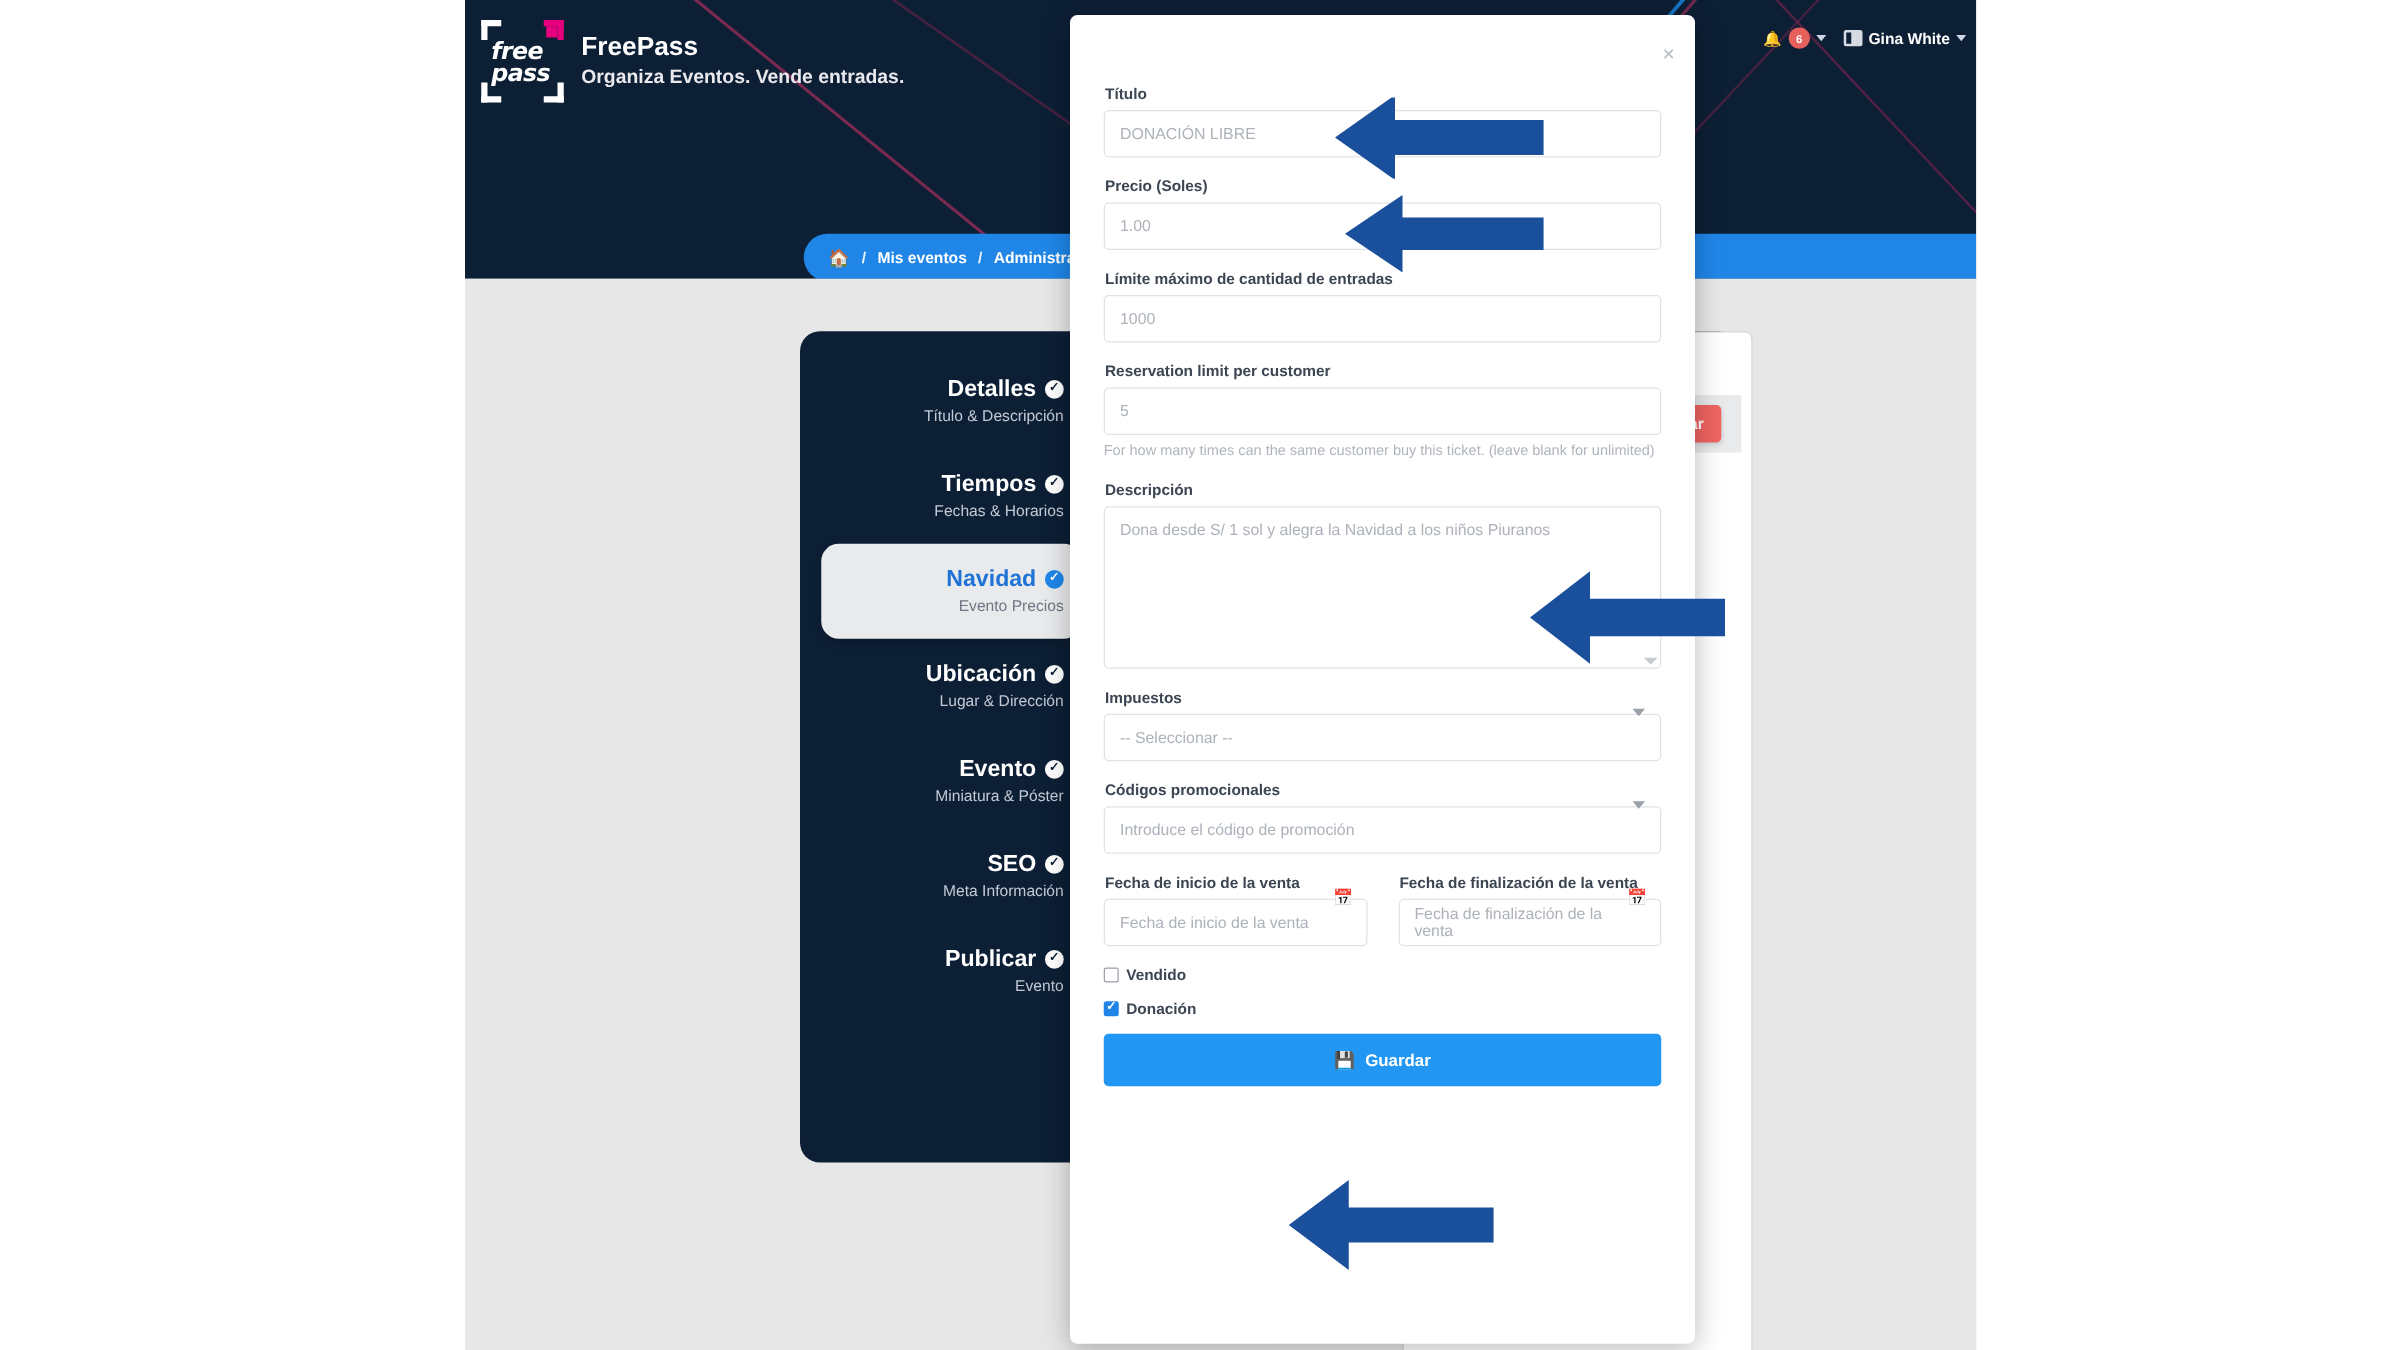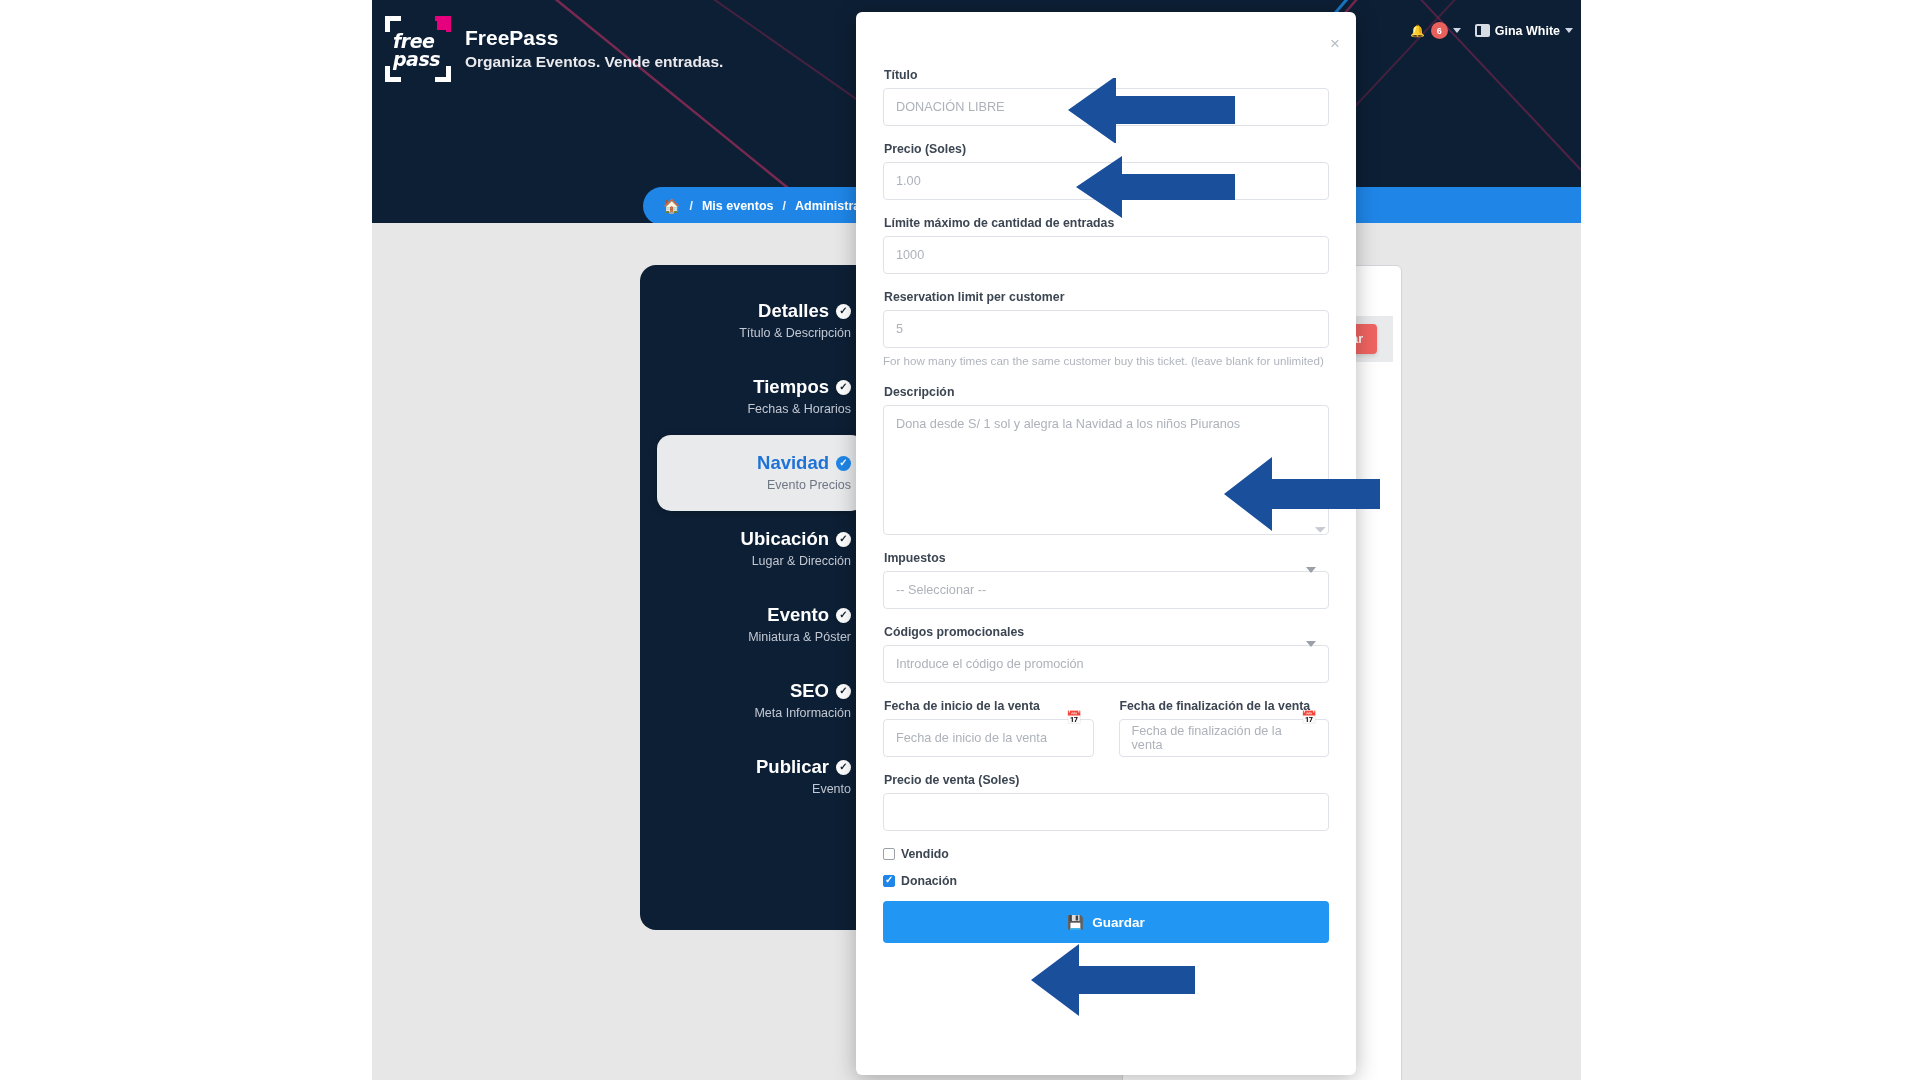--- a/index.html
+++ b/index.html
@@ -342,24 +342,20 @@
             <div class="inp">Fecha de inicio de la venta</div>
             <span class="date-ic">📅</span>
           </div>
           <div style="position:relative">
             <label class="fl">Fecha de finalización de la venta</label>
             <div class="inp">Fecha de finalización de la venta</div>
             <span class="date-ic">📅</span>
           </div>
         </div>
 
-        <div class="fgroup">
-          <label class="fl">Precio de venta (Soles)</label>
-          <div class="inp"></div>
-        </div>
 
         <div class="cbrow">
           <span class="cb"></span>
           <span>Vendido</span>
         </div>
 
         <div class="cbrow">
           <span class="cb checked"></span>
           <span>Donación</span>
         </div>

